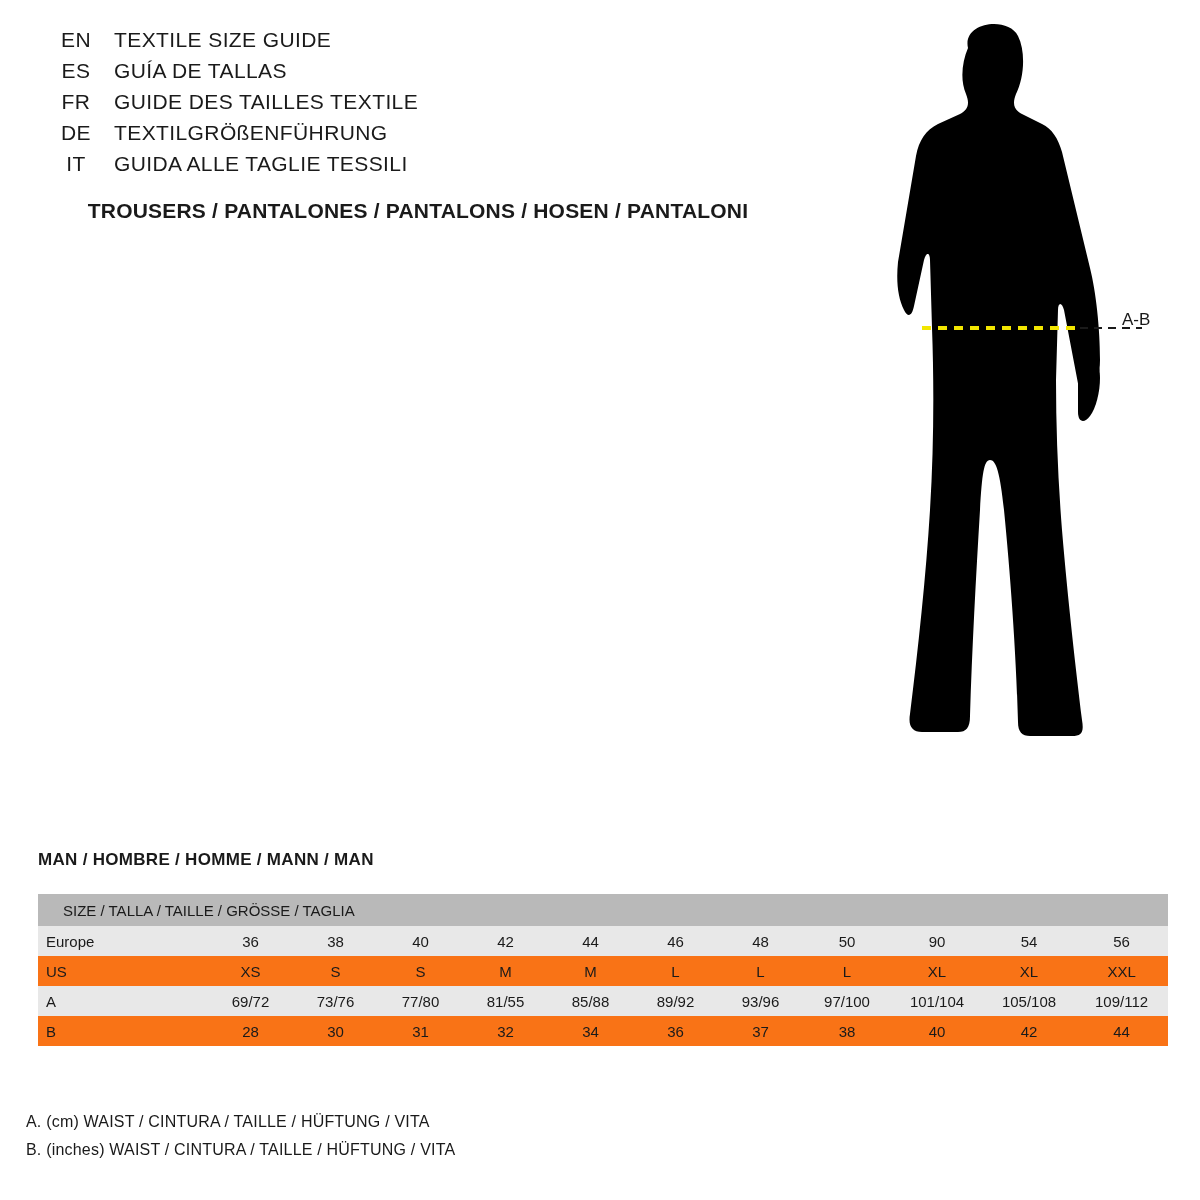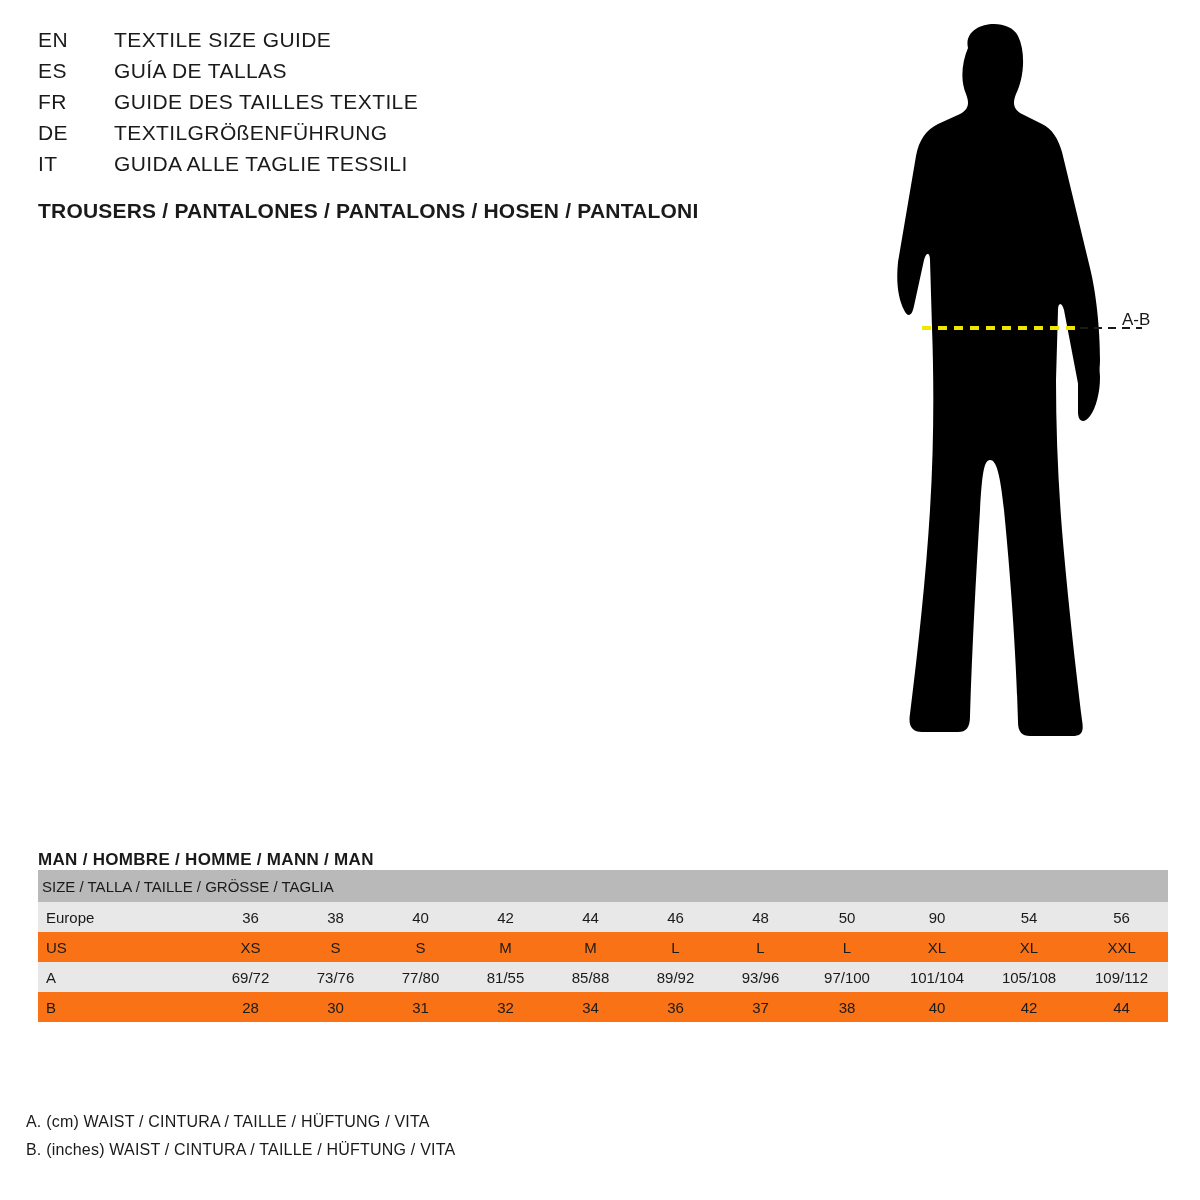--- a/index.html
+++ b/index.html
@@ -15,20 +15,21 @@
     color: #1a1a1a;
     overflow: hidden;
   }
 
   
   #header-block {
     position: absolute;
     left: 38px;
     top: 28px;
     width: 760px;
+    text-align: center;
   }
   .lang-row {
     display: flex;
     align-items: baseline;
     height: 31px;
   }
   .lang-code {
     width: 76px;
     font-size: 21px;
     letter-spacing: 0.4px;
@@ -61,21 +62,21 @@
   #table-section {
     position: absolute;
     left: 38px;
     top: 850px;
     width: 1130px;
   }
   #gender-title {
     font-size: 17px;
     font-weight: bold;
     letter-spacing: 0.3px;
-    margin-bottom: 0;
+    margin-bottom: 24px;
     color: #1a1a1a;
   }
   table.size-table {
     border-collapse: collapse;
     width: 1130px;
     table-layout: fixed;
   }
   table.size-table td, table.size-table th {
     font-size: 15px;
     font-weight: normal;
@@ -90,21 +91,21 @@
     padding-left: 8px;
     width: 170px;
   }
   tr.head-row {
     background: #b9b9b9;
   }
   tr.head-row td {
     font-size: 15px;
     height: 32px;
     text-align: left;
-    padding-left: 4px;
+    padding-left: 25px;
   }
   tr.row-alt { background: #e8e8e8; }
   tr.row-plain { background: #f97316; }
 
   
   #footnotes {
     position: absolute;
     left: 26px;
     top: 1108px;
     width: 900px;

